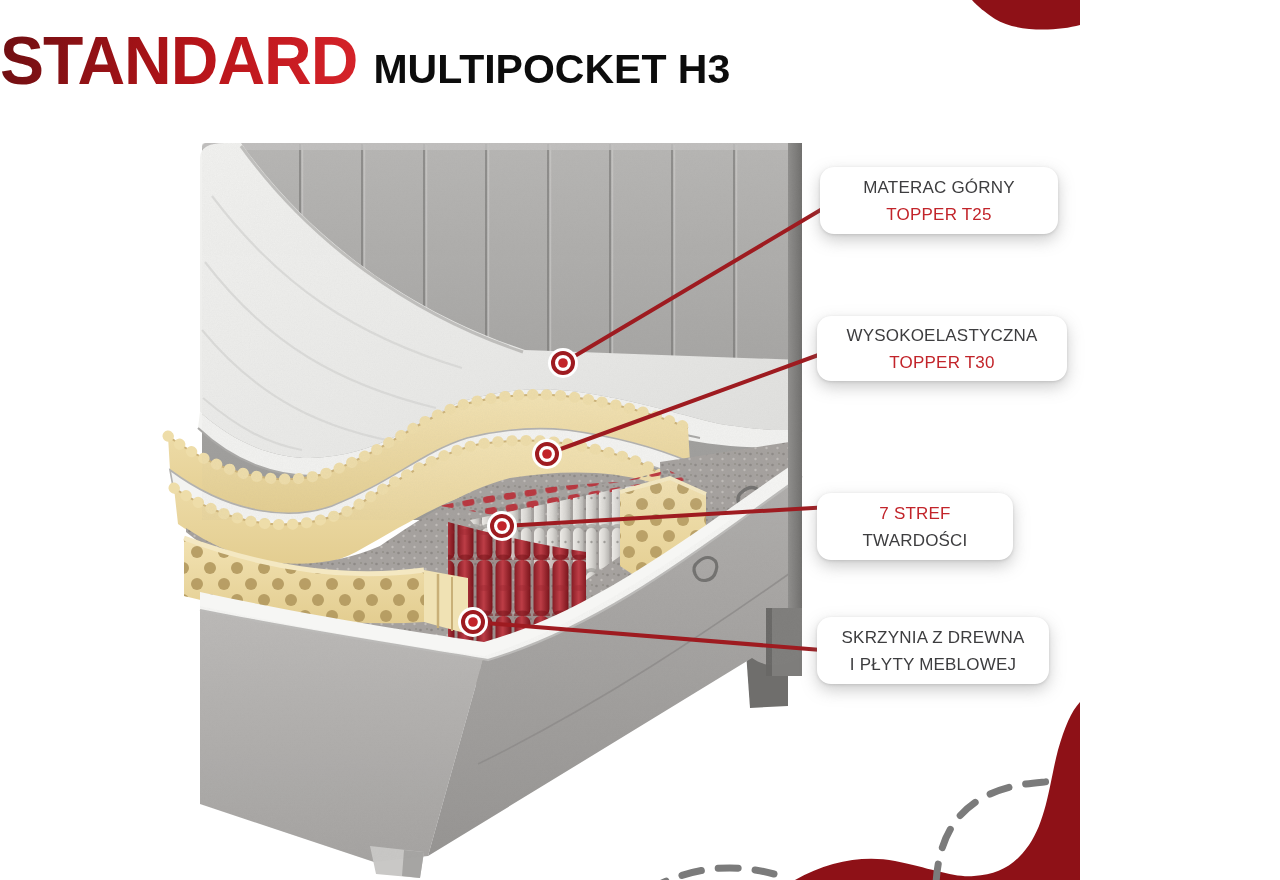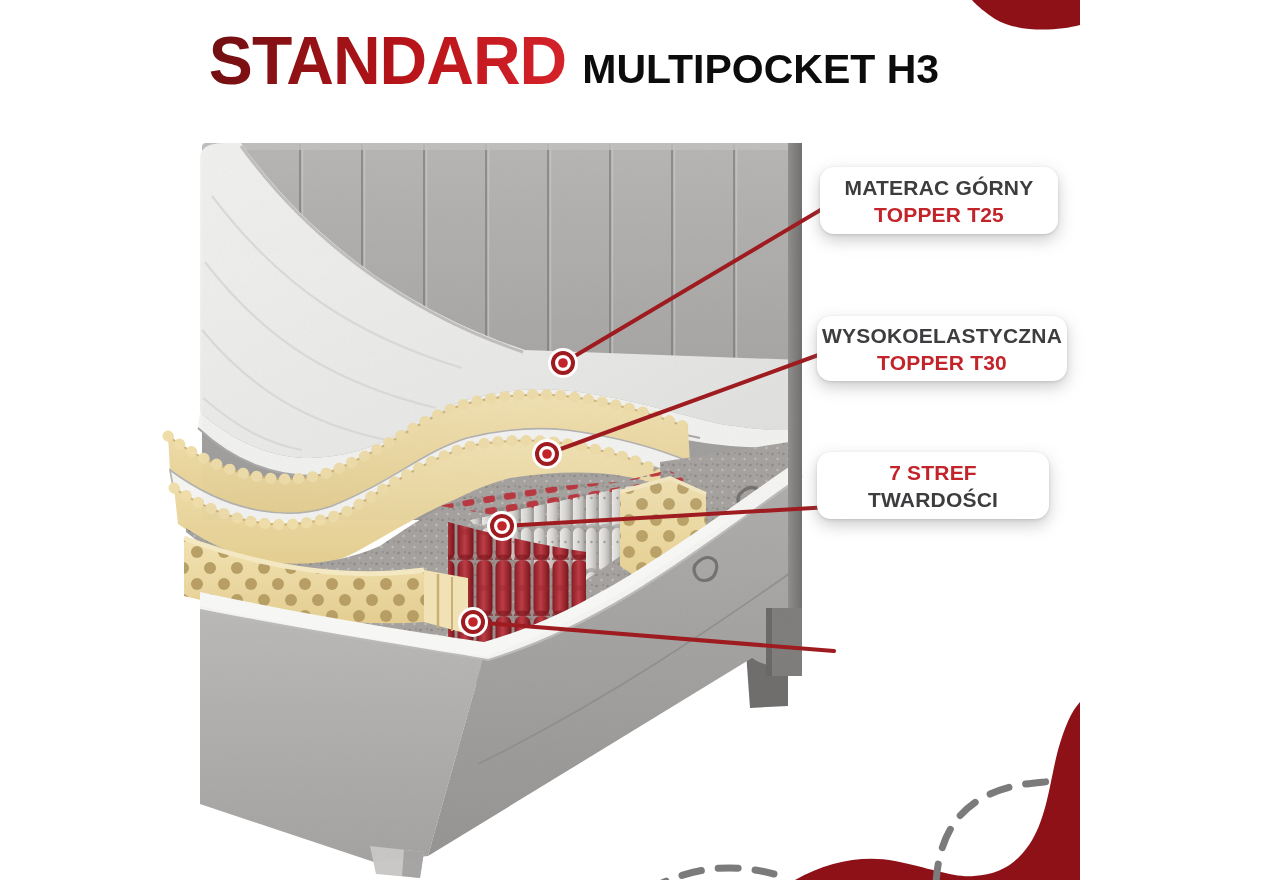--- a/index.html
+++ b/index.html
@@ -1,34 +1,34 @@
 <!DOCTYPE html>
 <html style="--accent: #c2242a; --dark: #3d3d3f; --maroon: #8e1117; --linered: #9e1b20; --t1: #6e0f12; --t2: #b71419; --t3: #d6232a;"><head>
 <meta charset="utf-8">
 <style>
   html,body{margin:0;padding:0;background:#fff;}
   .stage{position:relative;width:1280px;height:880px;background:#fff;overflow:hidden;
          font-family:"Liberation Sans",sans-serif;}
   .stage svg{position:absolute;left:0;top:0;}
   
-  .title-bar{position:absolute;left:0;top:22px;width:1080px;text-align:center;white-space:nowrap;margin-left:34px;}
+  .title-bar{position:absolute;left:0;top:22px;width:1080px;text-align:left;white-space:nowrap;}
   .title-bar .brand{
     display:inline-block;font-size:66px;font-weight:700;letter-spacing:-1px;
     background:linear-gradient(100deg,var(--t1) 0%,var(--t2) 55%,var(--t3) 100%);
     -webkit-background-clip:text;background-clip:text;color:transparent;
     transform:scaleY(1.04);vertical-align:baseline;}
   .title-bar .model{
     display:inline-block;font-size:41px;font-weight:700;color:#0c0c0c;
     margin-left:16px;letter-spacing:0px;vertical-align:baseline;}
   
   .callout-box{position:absolute;background:#fff;border-radius:14px;
     box-shadow:0 6px 16px rgba(120,120,120,.38),0 1px 3px rgba(120,120,120,.25);
     display:flex;flex-direction:column;align-items:center;justify-content:center;
     text-align:center;line-height:27px;}
-  .callout-box span{display:block;font-size:21px;font-weight:700;color:var(--dark);letter-spacing:.2px;}
+  .callout-box span{display:block;font-size:17px;font-weight:400;color:var(--dark);letter-spacing:.2px;}
   .callout-box span.accent{color:var(--accent);}
 </style>
 </head>
 <body>
 
 <div class="stage">
 
   <svg width="1280" height="880" viewBox="0 0 1280 880">
     <defs>
       <linearGradient id="gHead" x1="0" y1="0" x2="0" y2="1">
@@ -289,18 +289,22 @@
   </div>
 
   <div class="callout-box" style="left:820px;top:167px;width:238px;height:67px">
     <span>MATERAC GÓRNY</span>
     <span class="accent">TOPPER T25</span>
   </div>
   <div class="callout-box" style="left:817px;top:316px;width:250px;height:65px">
     <span>WYSOKOELASTYCZNA</span>
     <span class="accent">TOPPER T30</span>
   </div>
-  <div class="callout-box" style="left:817px;top:452px;width:232px;height:67px">
+  <div class="callout-box" style="left:817px;top:493px;width:196px;height:67px">
     <span class="accent">7 STREF</span>
     <span>TWARDOŚCI</span>
   </div>
+  <div class="callout-box" style="left:817px;top:617px;width:232px;height:67px">
+    <span>SKRZYNIA Z DREWNA</span>
+    <span>I PŁYTY MEBLOWEJ</span>
+  </div>
 
 </div>
 
 </body></html>

